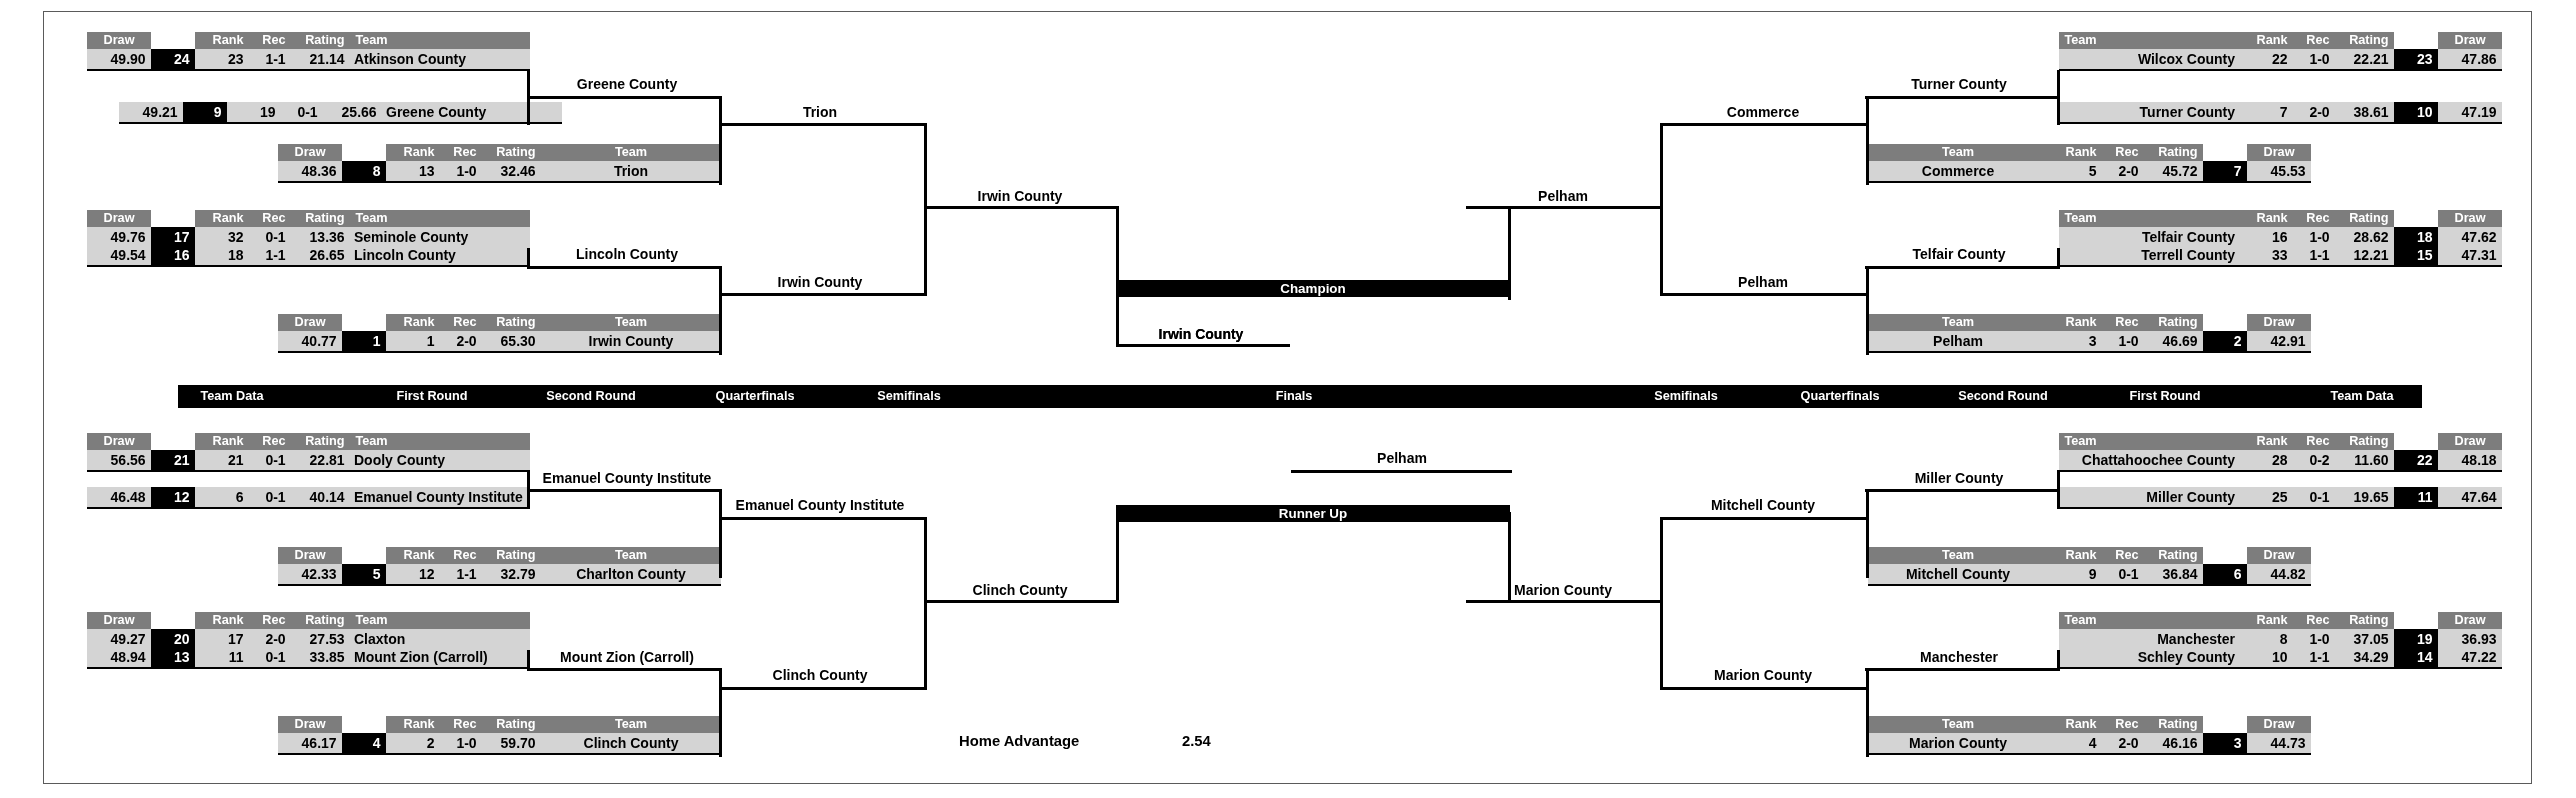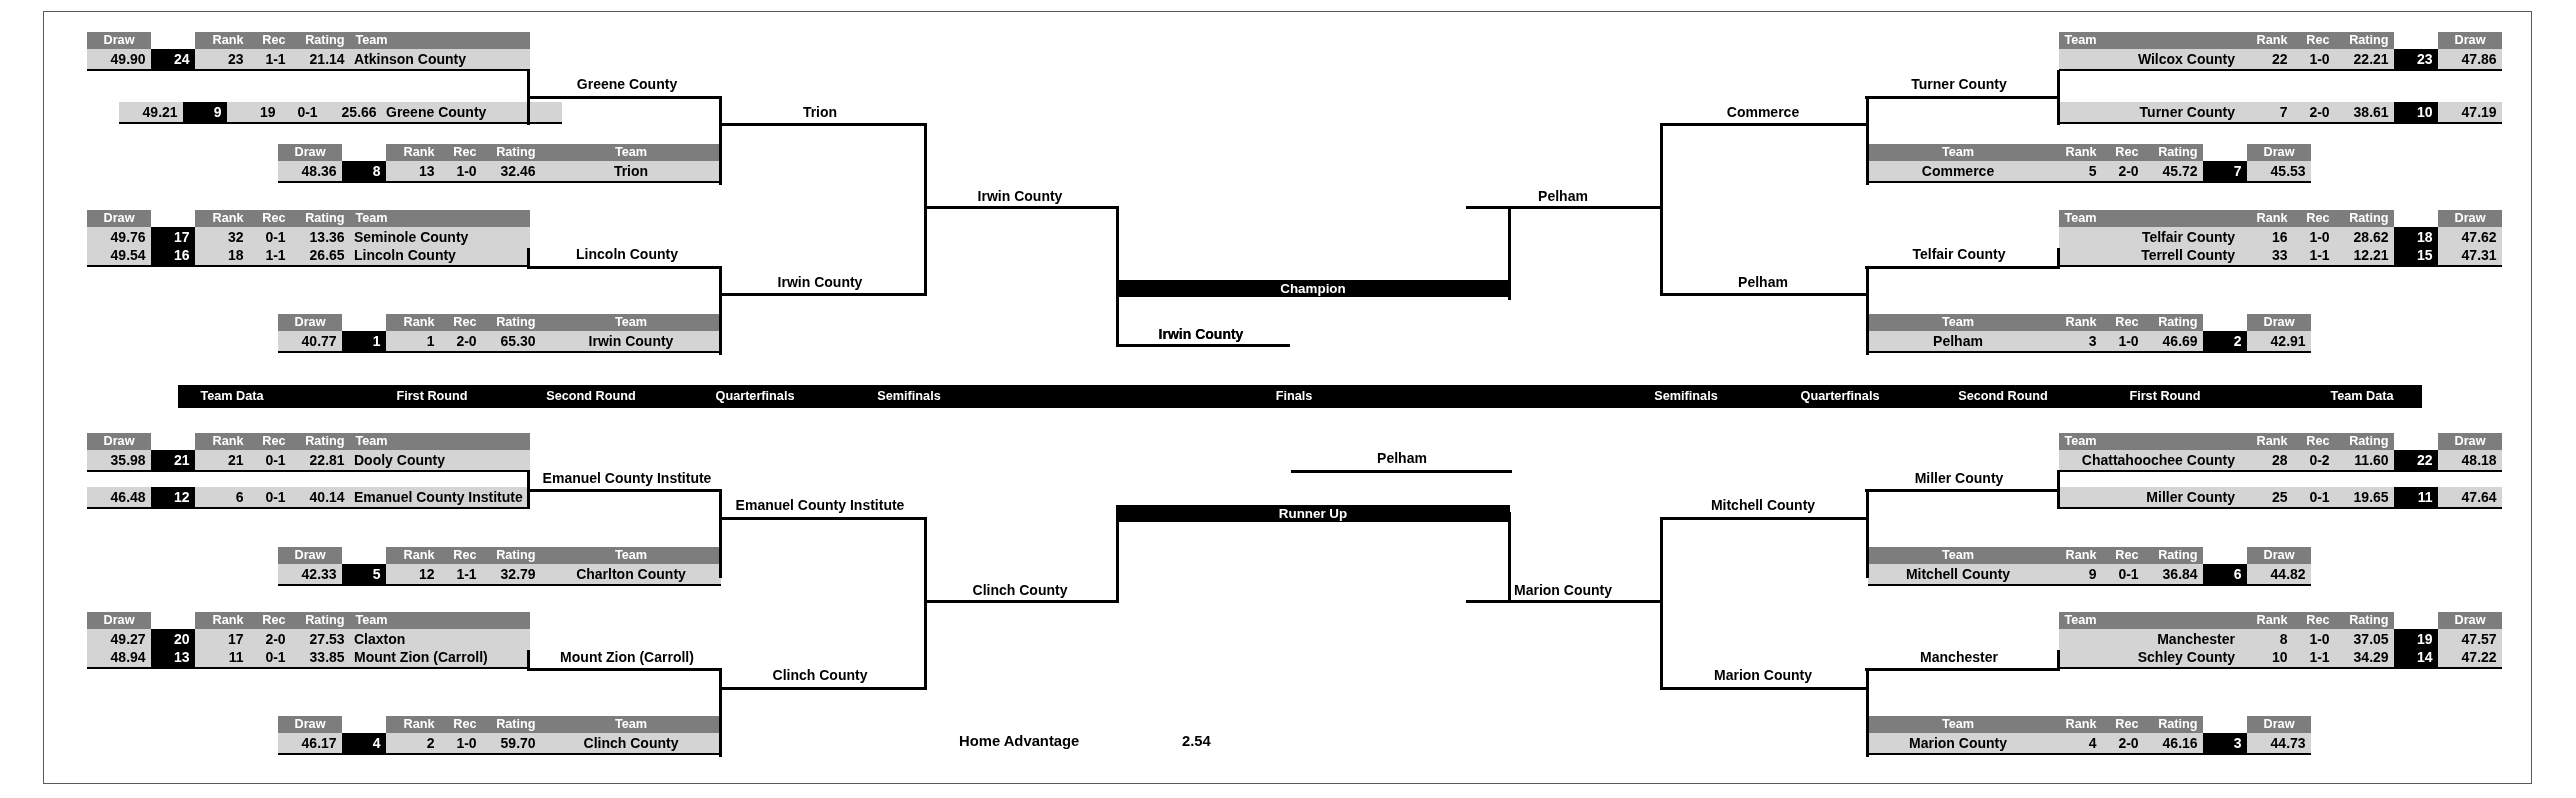--- a/index.html
+++ b/index.html
@@ -192,21 +192,21 @@
   <div class="tbl" style="left:87px;top:433px;width:443px;">
     <div class="hdr">
       <div class="cell c-grey ta-c" style="width:64px;">Draw</div>
       <div class="cell c-white" style="width:44px;"></div>
       <div class="cell c-grey ta-r" style="width:54px;">Rank</div>
       <div class="cell c-grey ta-r" style="width:42px;">Rec</div>
       <div class="cell c-grey ta-r" style="width:59px;">Rating</div>
       <div class="cell c-grey ta-l" style="flex:1;">Team</div>
     </div>
     <div class="val">
-      <div class="cell c-light ta-r" style="width:64px;">35.98</div>
+      <div class="cell c-light ta-r" style="width:64px;">56.56</div>
       <div class="cell c-black ta-r" style="width:44px;">21</div>
       <div class="cell c-light ta-r" style="width:54px;">21</div>
       <div class="cell c-light ta-r" style="width:42px;">0-1</div>
       <div class="cell c-light ta-r" style="width:59px;">22.81</div>
       <div class="cell c-light ta-l" style="flex:1;padding-left:4px;">Dooly County</div>
     </div>
   </div>
   <div class="tbl" style="left:87px;top:487px;width:443px;">
     <div class="val">
       <div class="cell c-light ta-r" style="width:64px;">46.48</div>
@@ -488,21 +488,21 @@
       <div class="cell c-grey ta-r" style="width:59px;">Rating</div>
       <div class="cell c-white" style="width:44px;"></div>
       <div class="cell c-grey ta-c" style="width:64px;">Draw</div>
     </div>
     <div class="val">
       <div class="cell c-light ta-r" style="flex:1;padding-right:4px;">Manchester</div>
       <div class="cell c-light ta-r" style="width:54px;">8</div>
       <div class="cell c-light ta-r" style="width:42px;">1-0</div>
       <div class="cell c-light ta-r" style="width:59px;">37.05</div>
       <div class="cell c-black ta-r" style="width:44px;">19</div>
-      <div class="cell c-light ta-r" style="width:64px;">47.57</div>
+      <div class="cell c-light ta-r" style="width:64px;">36.93</div>
     </div>
   </div>
   <div class="tbl" style="left:2059px;top:647px;width:443px;">
     <div class="val">
       <div class="cell c-light ta-r" style="flex:1;padding-right:4px;">Schley County</div>
       <div class="cell c-light ta-r" style="width:54px;">10</div>
       <div class="cell c-light ta-r" style="width:42px;">1-1</div>
       <div class="cell c-light ta-r" style="width:59px;">34.29</div>
       <div class="cell c-black ta-r" style="width:44px;padding-left:12px;">14</div>
       <div class="cell c-light ta-r" style="width:64px;">47.22</div>

